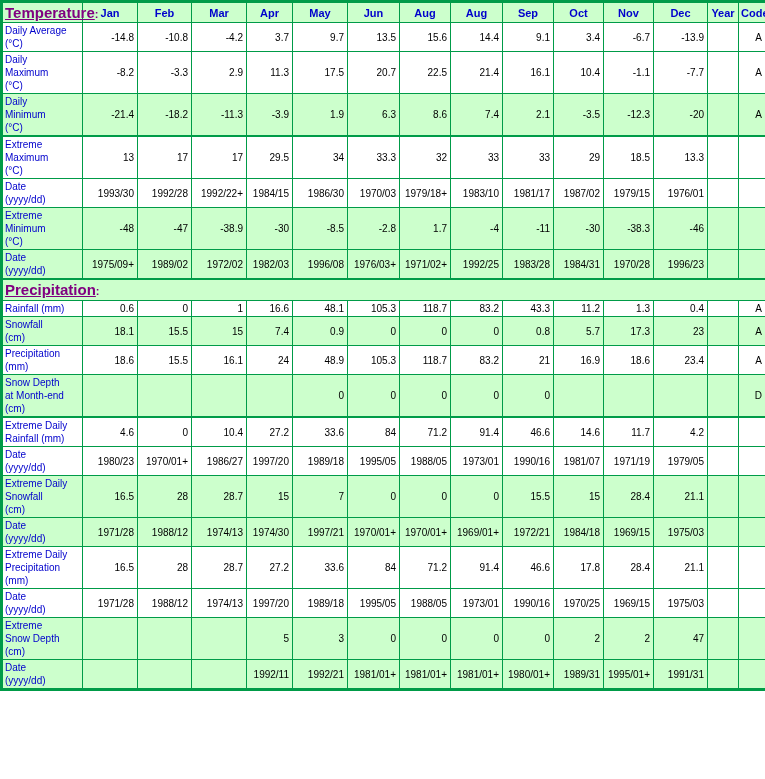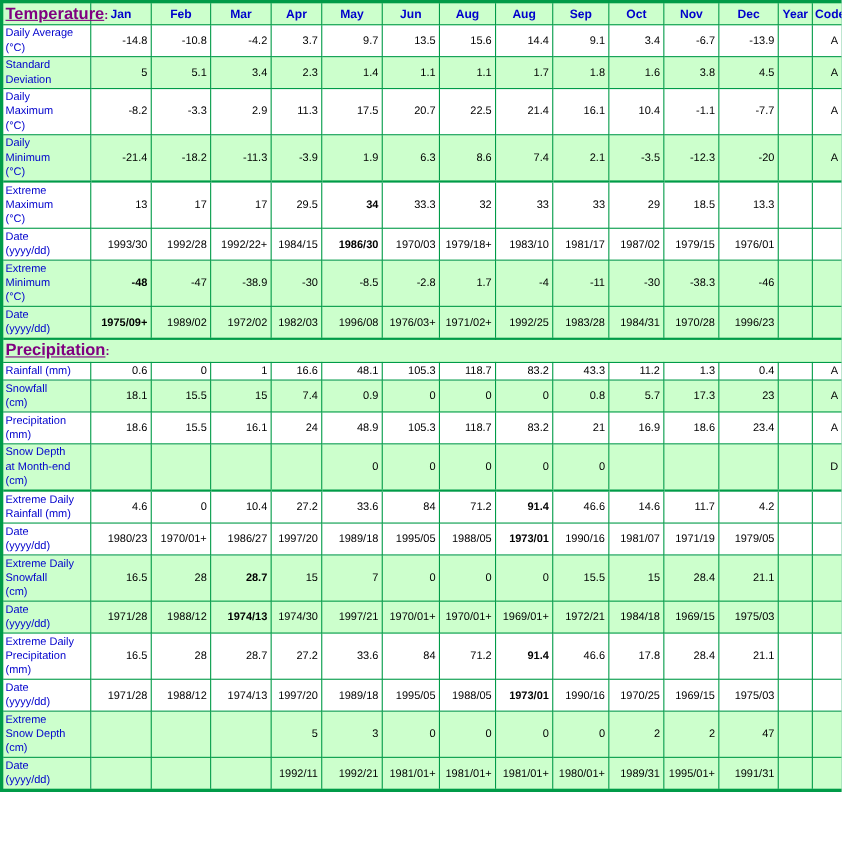--- a/index.html
+++ b/index.html
@@ -16,21 +16,21 @@
   td{border:1px solid var(--grid);vertical-align:middle;padding:1px 2px;}
   tr.thick > td{border-top:2px solid var(--grid);}
   .green{background:var(--green);}
   .white{background:var(--white);}
   .mhdr{color:var(--blue);font-weight:bold;font-size:11px;text-align:center;height:15px;}
   .corner{text-align:left;}
   .seclink{color:var(--purple);font-weight:bold;font-size:15px;text-decoration:underline;cursor:pointer;}
   .seccolon{color:var(--purple);font-weight:bold;font-size:11px;}
   .lbl{color:var(--blue);font-weight:normal;font-size:10px;line-height:13px;text-align:left;white-space:nowrap;overflow:hidden;}
   .val{color:#000;font-size:10px;line-height:13px;text-align:right;padding-right:3px;white-space:nowrap;}
-  .b{font-weight:bold;}
+  .b{font-weight:normal;}
   .secrow td{height:15px;margin-top:24px;}
 </style>
 </head>
 <body>
 
 <div id="frame">
   <table id="grid">
     <colgroup>
       <col style="width:81px">
         <col style="width:55px">
@@ -76,37 +76,20 @@
           <td class="val">13.5</td>
           <td class="val">15.6</td>
           <td class="val">14.4</td>
           <td class="val">9.1</td>
           <td class="val">3.4</td>
           <td class="val">-6.7</td>
           <td class="val">-13.9</td>
           <td class="val"></td>
           <td class="val">A</td>
         </tr>
-        <tr class="green">
-          <td class="lbl"><span>Standard</span><br><span>Deviation</span></td>
-          <td class="val">5</td>
-          <td class="val">5.1</td>
-          <td class="val">3.4</td>
-          <td class="val">2.3</td>
-          <td class="val">1.4</td>
-          <td class="val">1.1</td>
-          <td class="val">1.1</td>
-          <td class="val">1.7</td>
-          <td class="val">1.8</td>
-          <td class="val">1.6</td>
-          <td class="val">3.8</td>
-          <td class="val">4.5</td>
-          <td class="val"></td>
-          <td class="val">A</td>
-        </tr>
         <tr class="white">
           <td class="lbl"><span>Daily</span><br><span>Maximum</span><br><span>(°C)</span></td>
           <td class="val">-8.2</td>
           <td class="val">-3.3</td>
           <td class="val">2.9</td>
           <td class="val">11.3</td>
           <td class="val">17.5</td>
           <td class="val">20.7</td>
           <td class="val">22.5</td>
           <td class="val">21.4</td>

